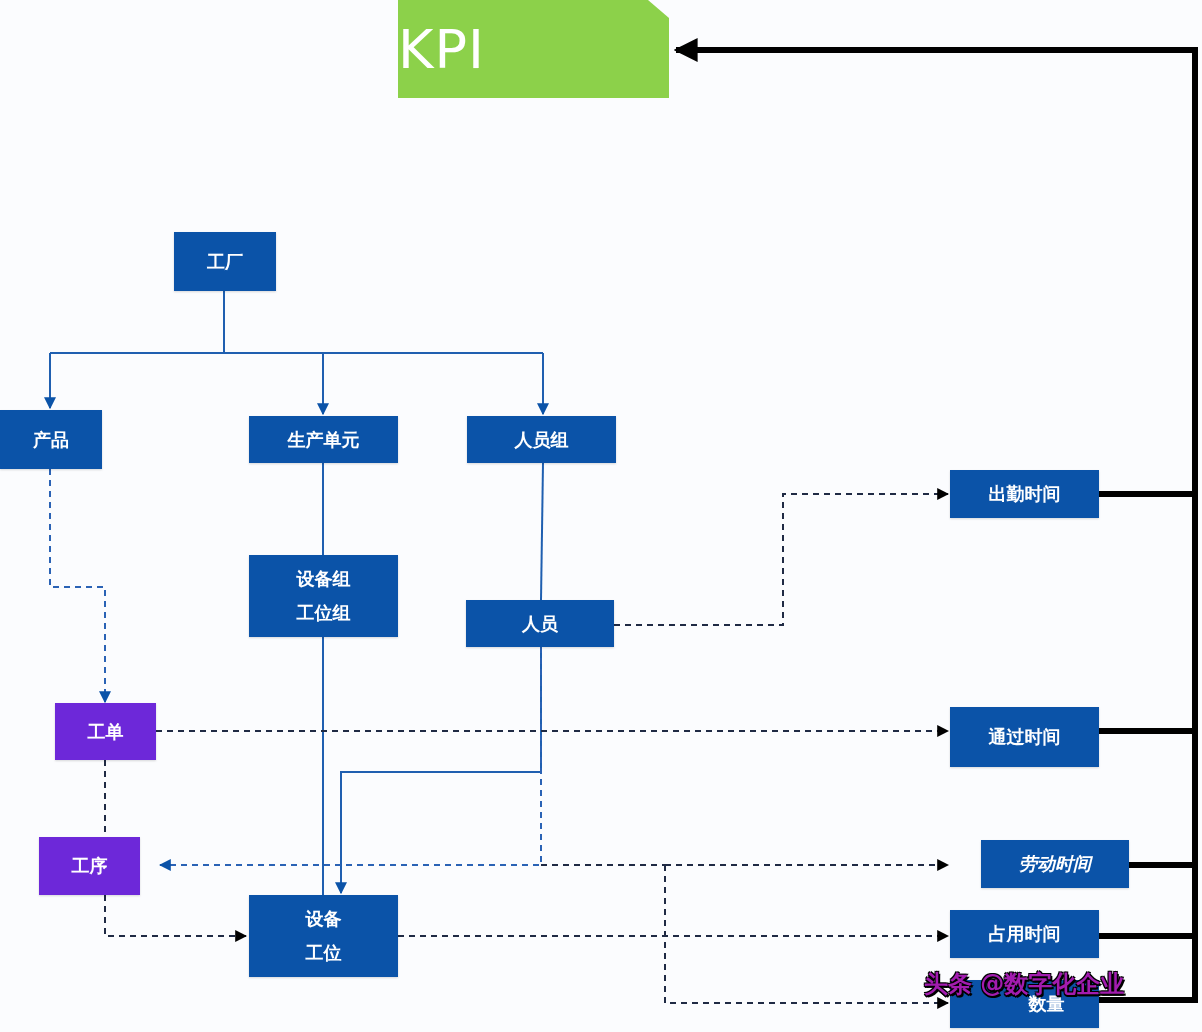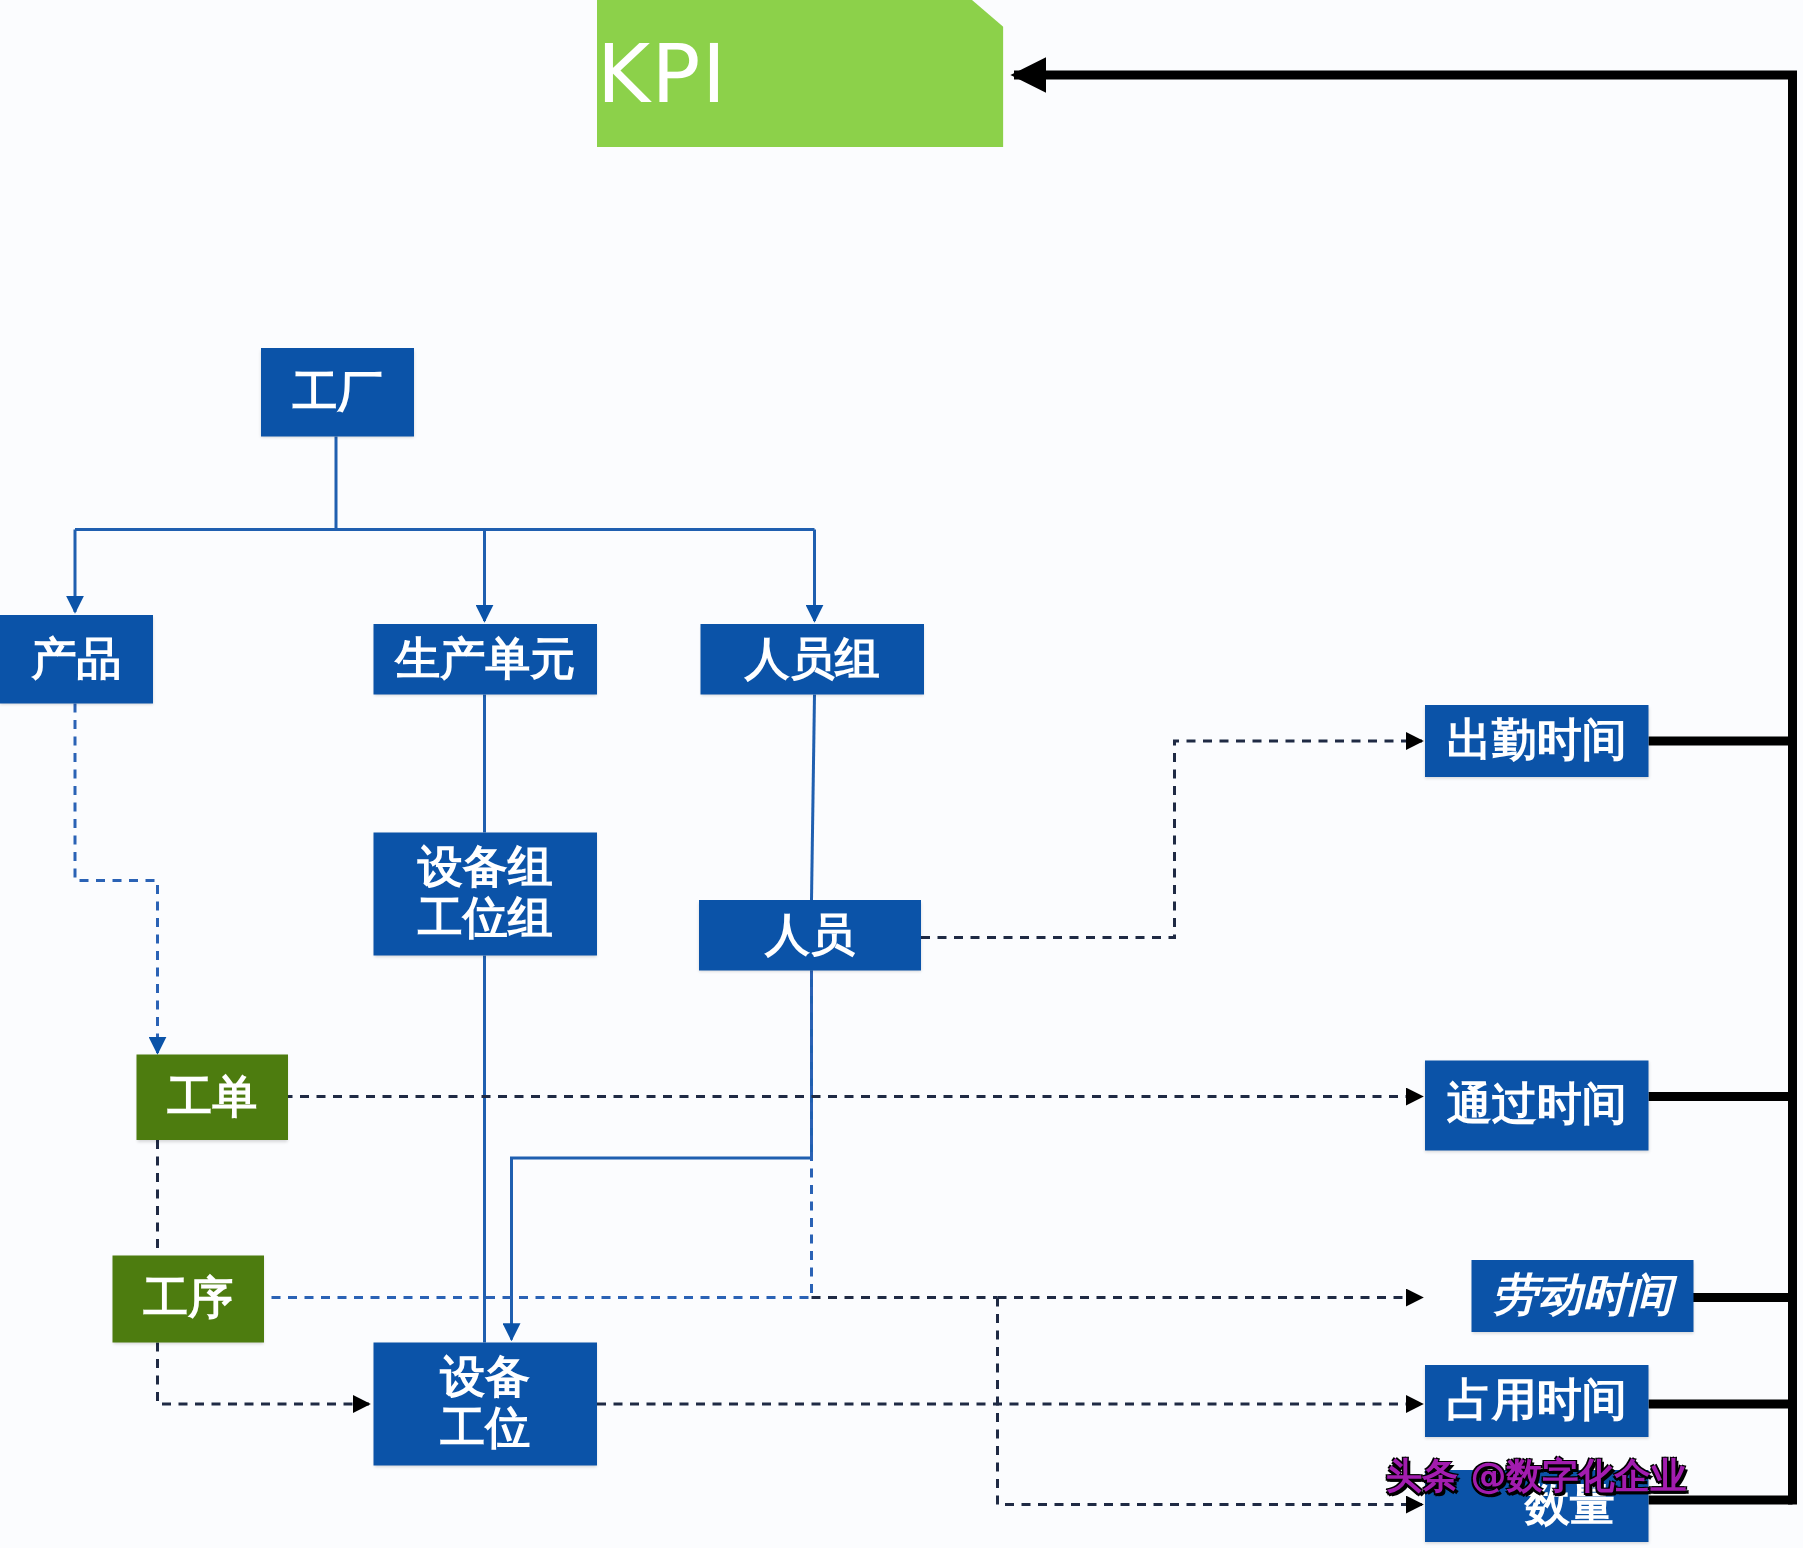--- a/index.html
+++ b/index.html
@@ -4,26 +4,26 @@
   <style>
     html, body { margin: 0; padding: 0; }
     body {
       width: 1202px; height: 1032px; position: relative; overflow: hidden;
       background: #fbfcfe;
       font-family: "DejaVu Sans", sans-serif;
     }
     #diagram { position: absolute; left: 0; top: 0; }
     .node {
       position: absolute; display: flex; align-items: center; justify-content: center;
-      flex-direction: column; color: #ffffff; font-weight: bold; font-size: 30px;
+      flex-direction: column; color: #ffffff; font-weight: bold; font-size: 18px;
       line-height: 34px; box-sizing: border-box; text-align: center;
       box-shadow: 0 1px 2px rgba(0,0,0,0.15);
     }
     .node.blue { background: #0b53a8; }
-    .node.red { background: #4d7c0f; margin-left: 36px; }
+    .node.red { background: #6d28d9; }
     .kpi {
       position: absolute; left: 398px; top: 0; width: 271px; height: 98px;
       background: #8cd14a; color: #fff; font-size: 54px; font-weight: normal;
       display: flex; align-items: center; justify-content: flex-start;
       clip-path: polygon(0 0, 250px 0, 271px 18px, 271px 98px, 0 98px);
       letter-spacing: 1px;
     }
     .watermark {
       position: absolute; left: 924px; top: 968px; font-size: 24px; color: #a21caf;
       font-weight: bold;

